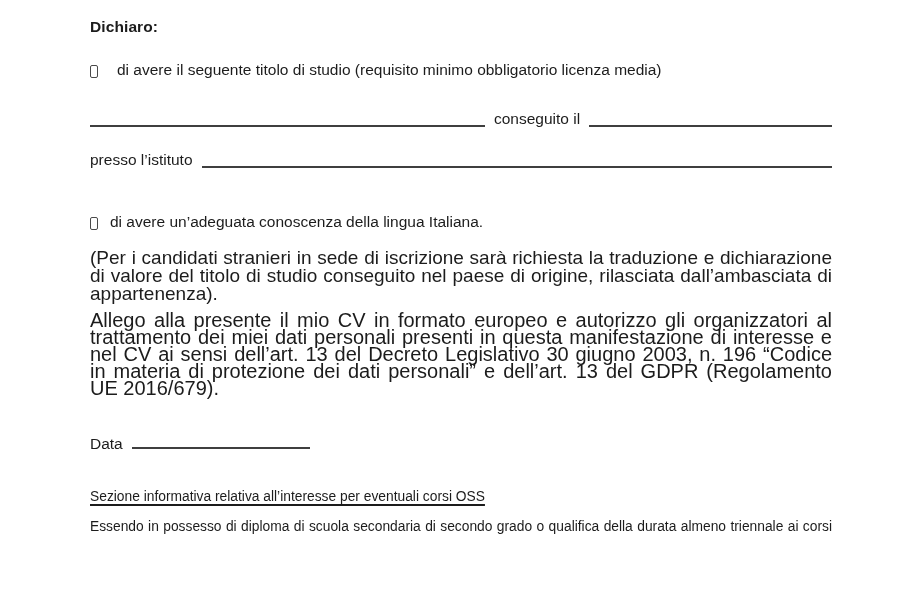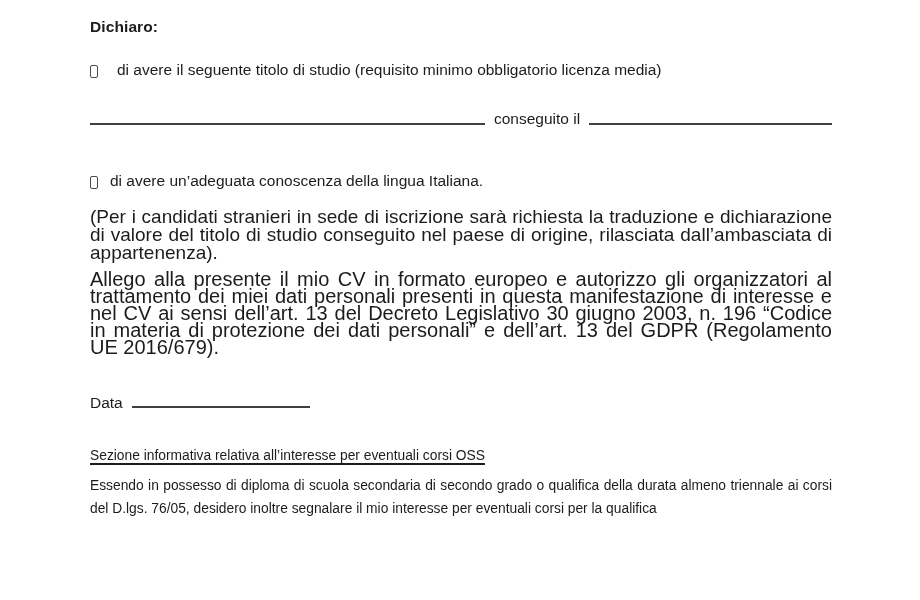--- a/index.html
+++ b/index.html
@@ -33,21 +33,21 @@
     width: 8px;
     height: 13px;
     border: 1.2px solid #4a4a4a;
     border-radius: 2px;
     flex: 0 0 auto;
     align-self: center;
     margin-top: 2px;
   }
   .fill-row {
     display: flex;
-    align-items: flex-start;
+    align-items: center;
     font-size: 15.5px;
     white-space: nowrap;
   }
   .blank-line {
     display: inline-block;
     border-bottom: 2px solid #3f3f3f;
     height: 15px;
   }
   .row-conseguito { margin-top: 31px; }
   .row-conseguito .first-blank  { width: 395px; }
@@ -120,20 +120,24 @@
     <span class="checkbox-glyph"></span>
     <span>di avere il seguente titolo di studio (requisito minimo obbligatorio licenza media)</span>
   </div>
 
   <div class="fill-row row-conseguito">
     <span class="blank-line first-blank"></span>
     <span class="mid-label">conseguito il</span>
     <span class="blank-line second-blank"></span>
   </div>
 
+  <div class="fill-row row-presso">
+    <span class="presso-label">presso l’istituto</span>
+    <span class="blank-line presso-blank"></span>
+  </div>
 
   <div class="check-item second">
     <span class="checkbox-glyph"></span>
     <span>di avere un’adeguata conoscenza della lingua Italiana.</span>
   </div>
 
   <p class="para-justified">(Per i candidati stranieri in sede di iscrizione sarà richiesta la traduzione e dichiarazione di valore del titolo di studio conseguito nel paese di origine, rilasciata dall’ambasciata di appartenenza).</p>
 
   <p class="para-small">Allego alla presente il mio CV in formato europeo e autorizzo gli organizzatori al trattamento dei miei dati personali presenti in questa manifestazione di interesse e nel CV ai sensi dell’art. 13 del Decreto Legislativo 30 giugno 2003, n. 196 “Codice in materia di protezione dei dati personali” e dell’art. 13 del GDPR (Regolamento UE 2016/679).</p>
 

